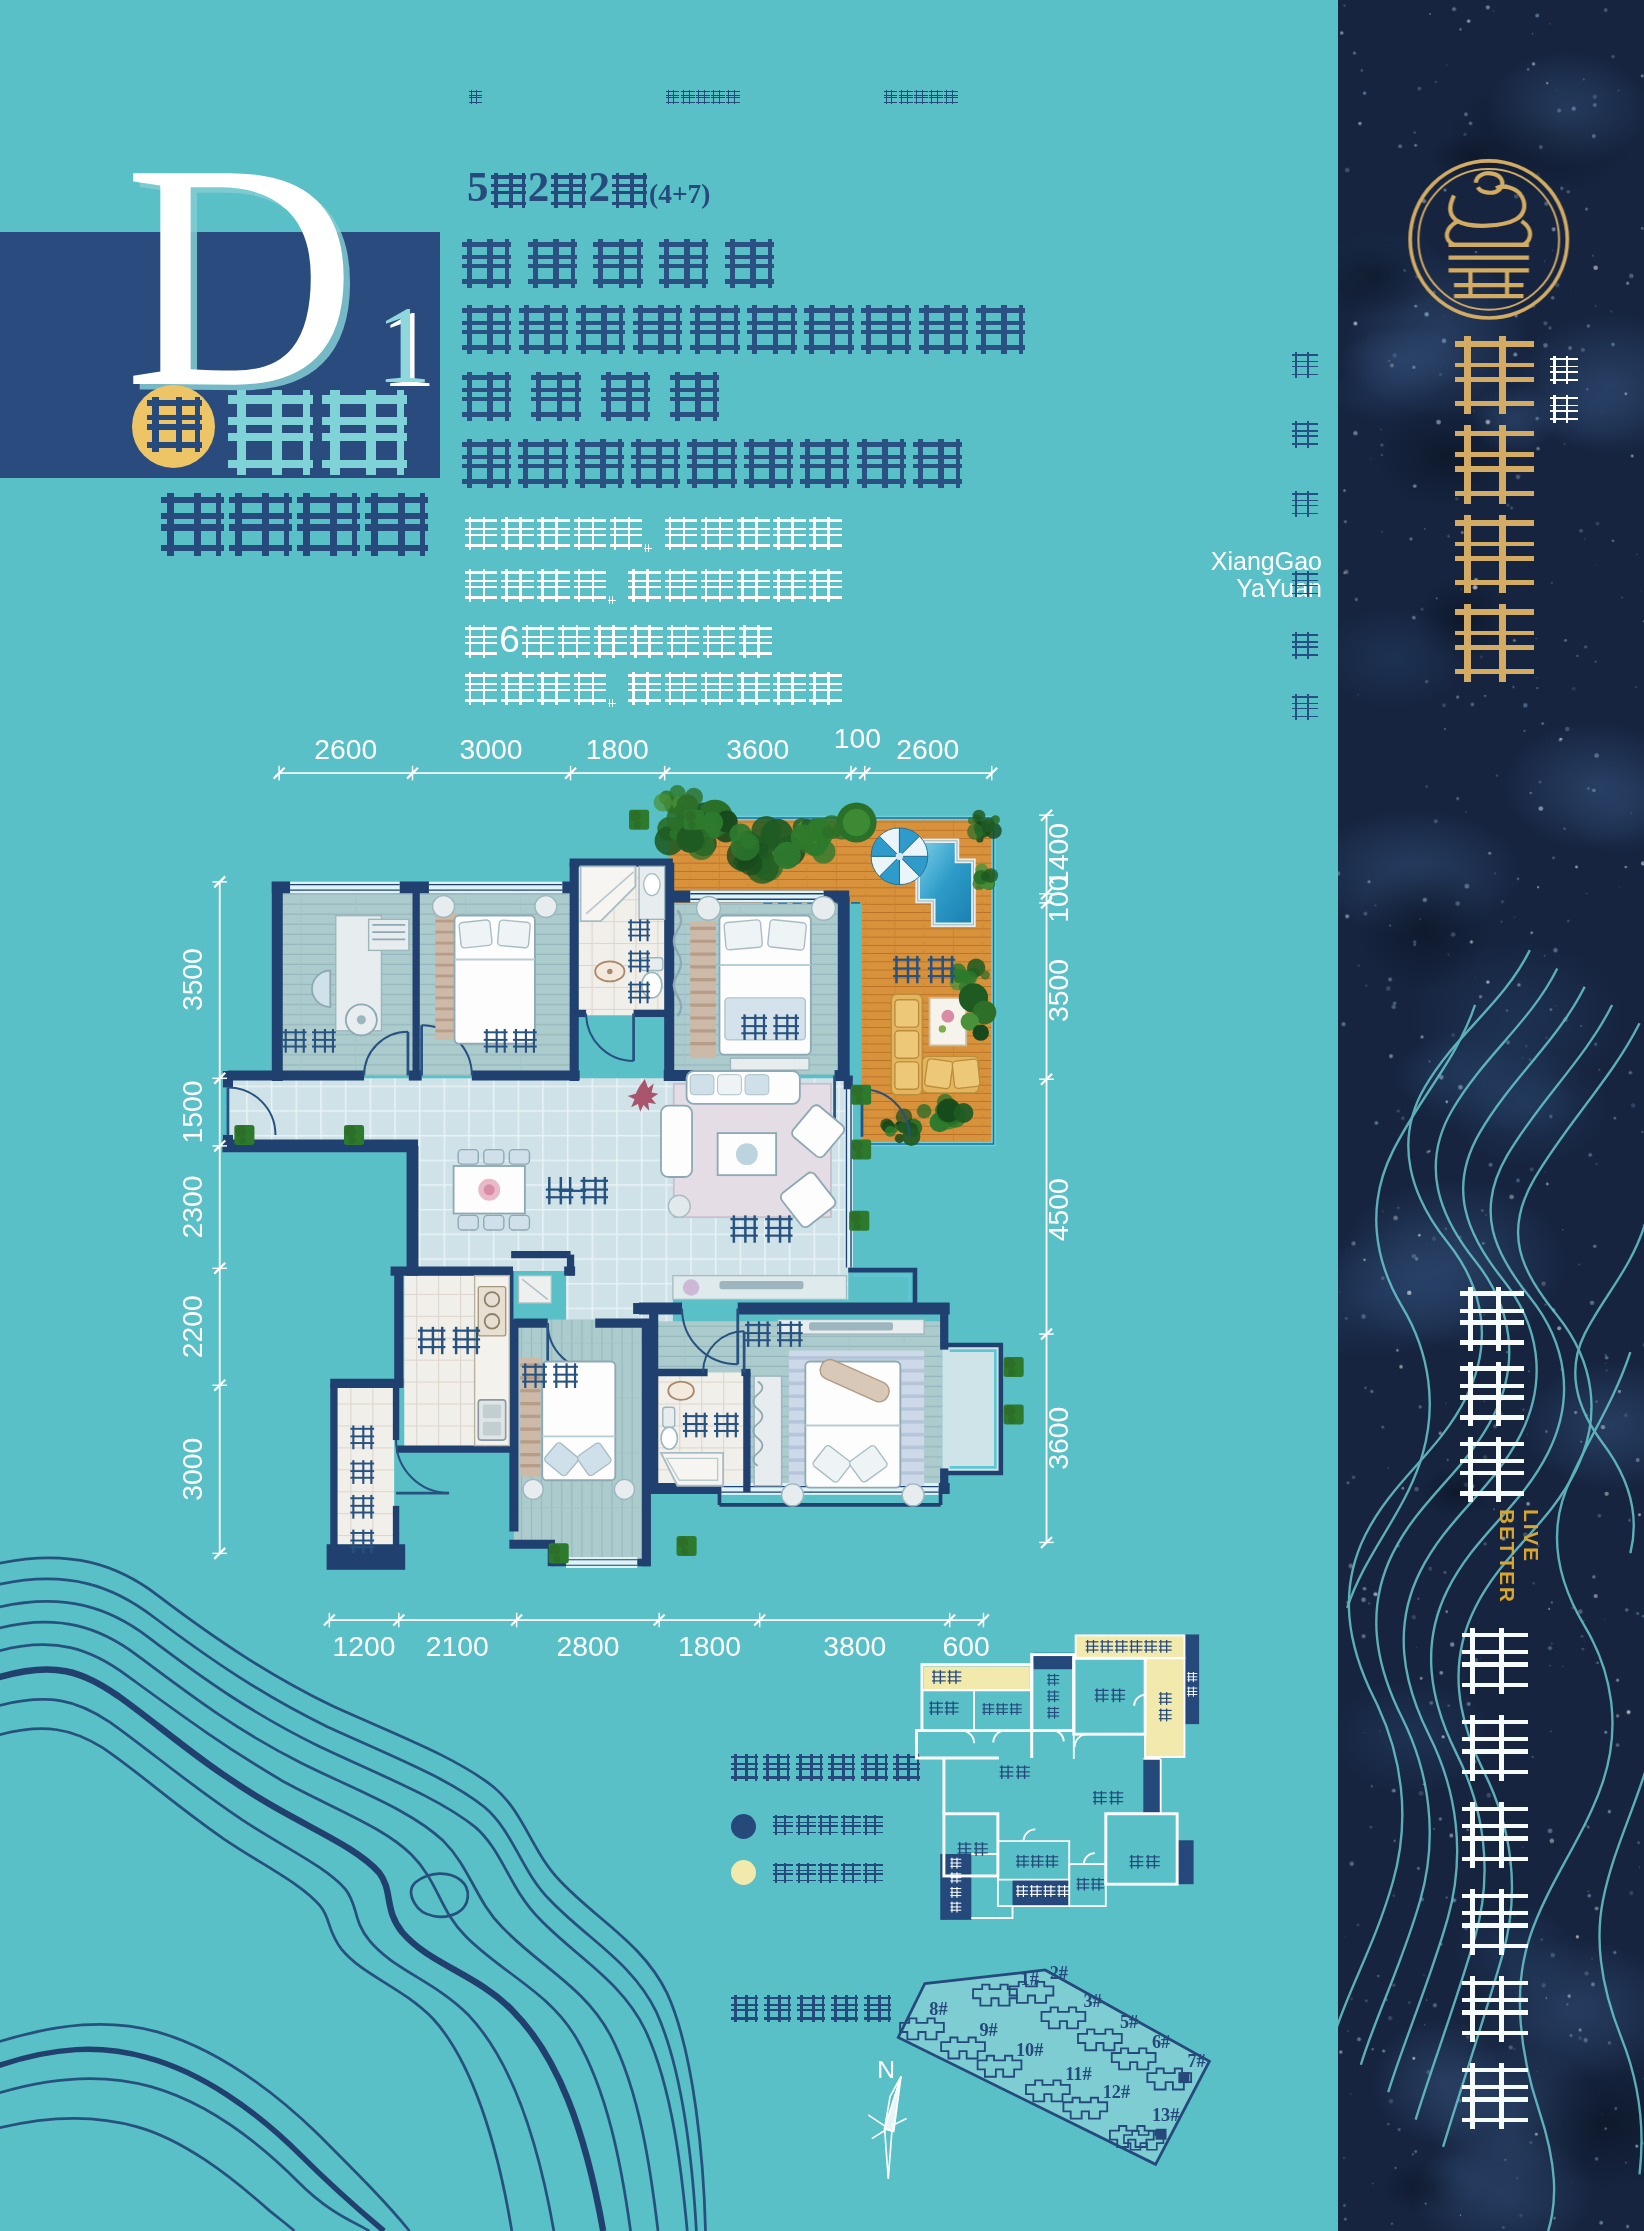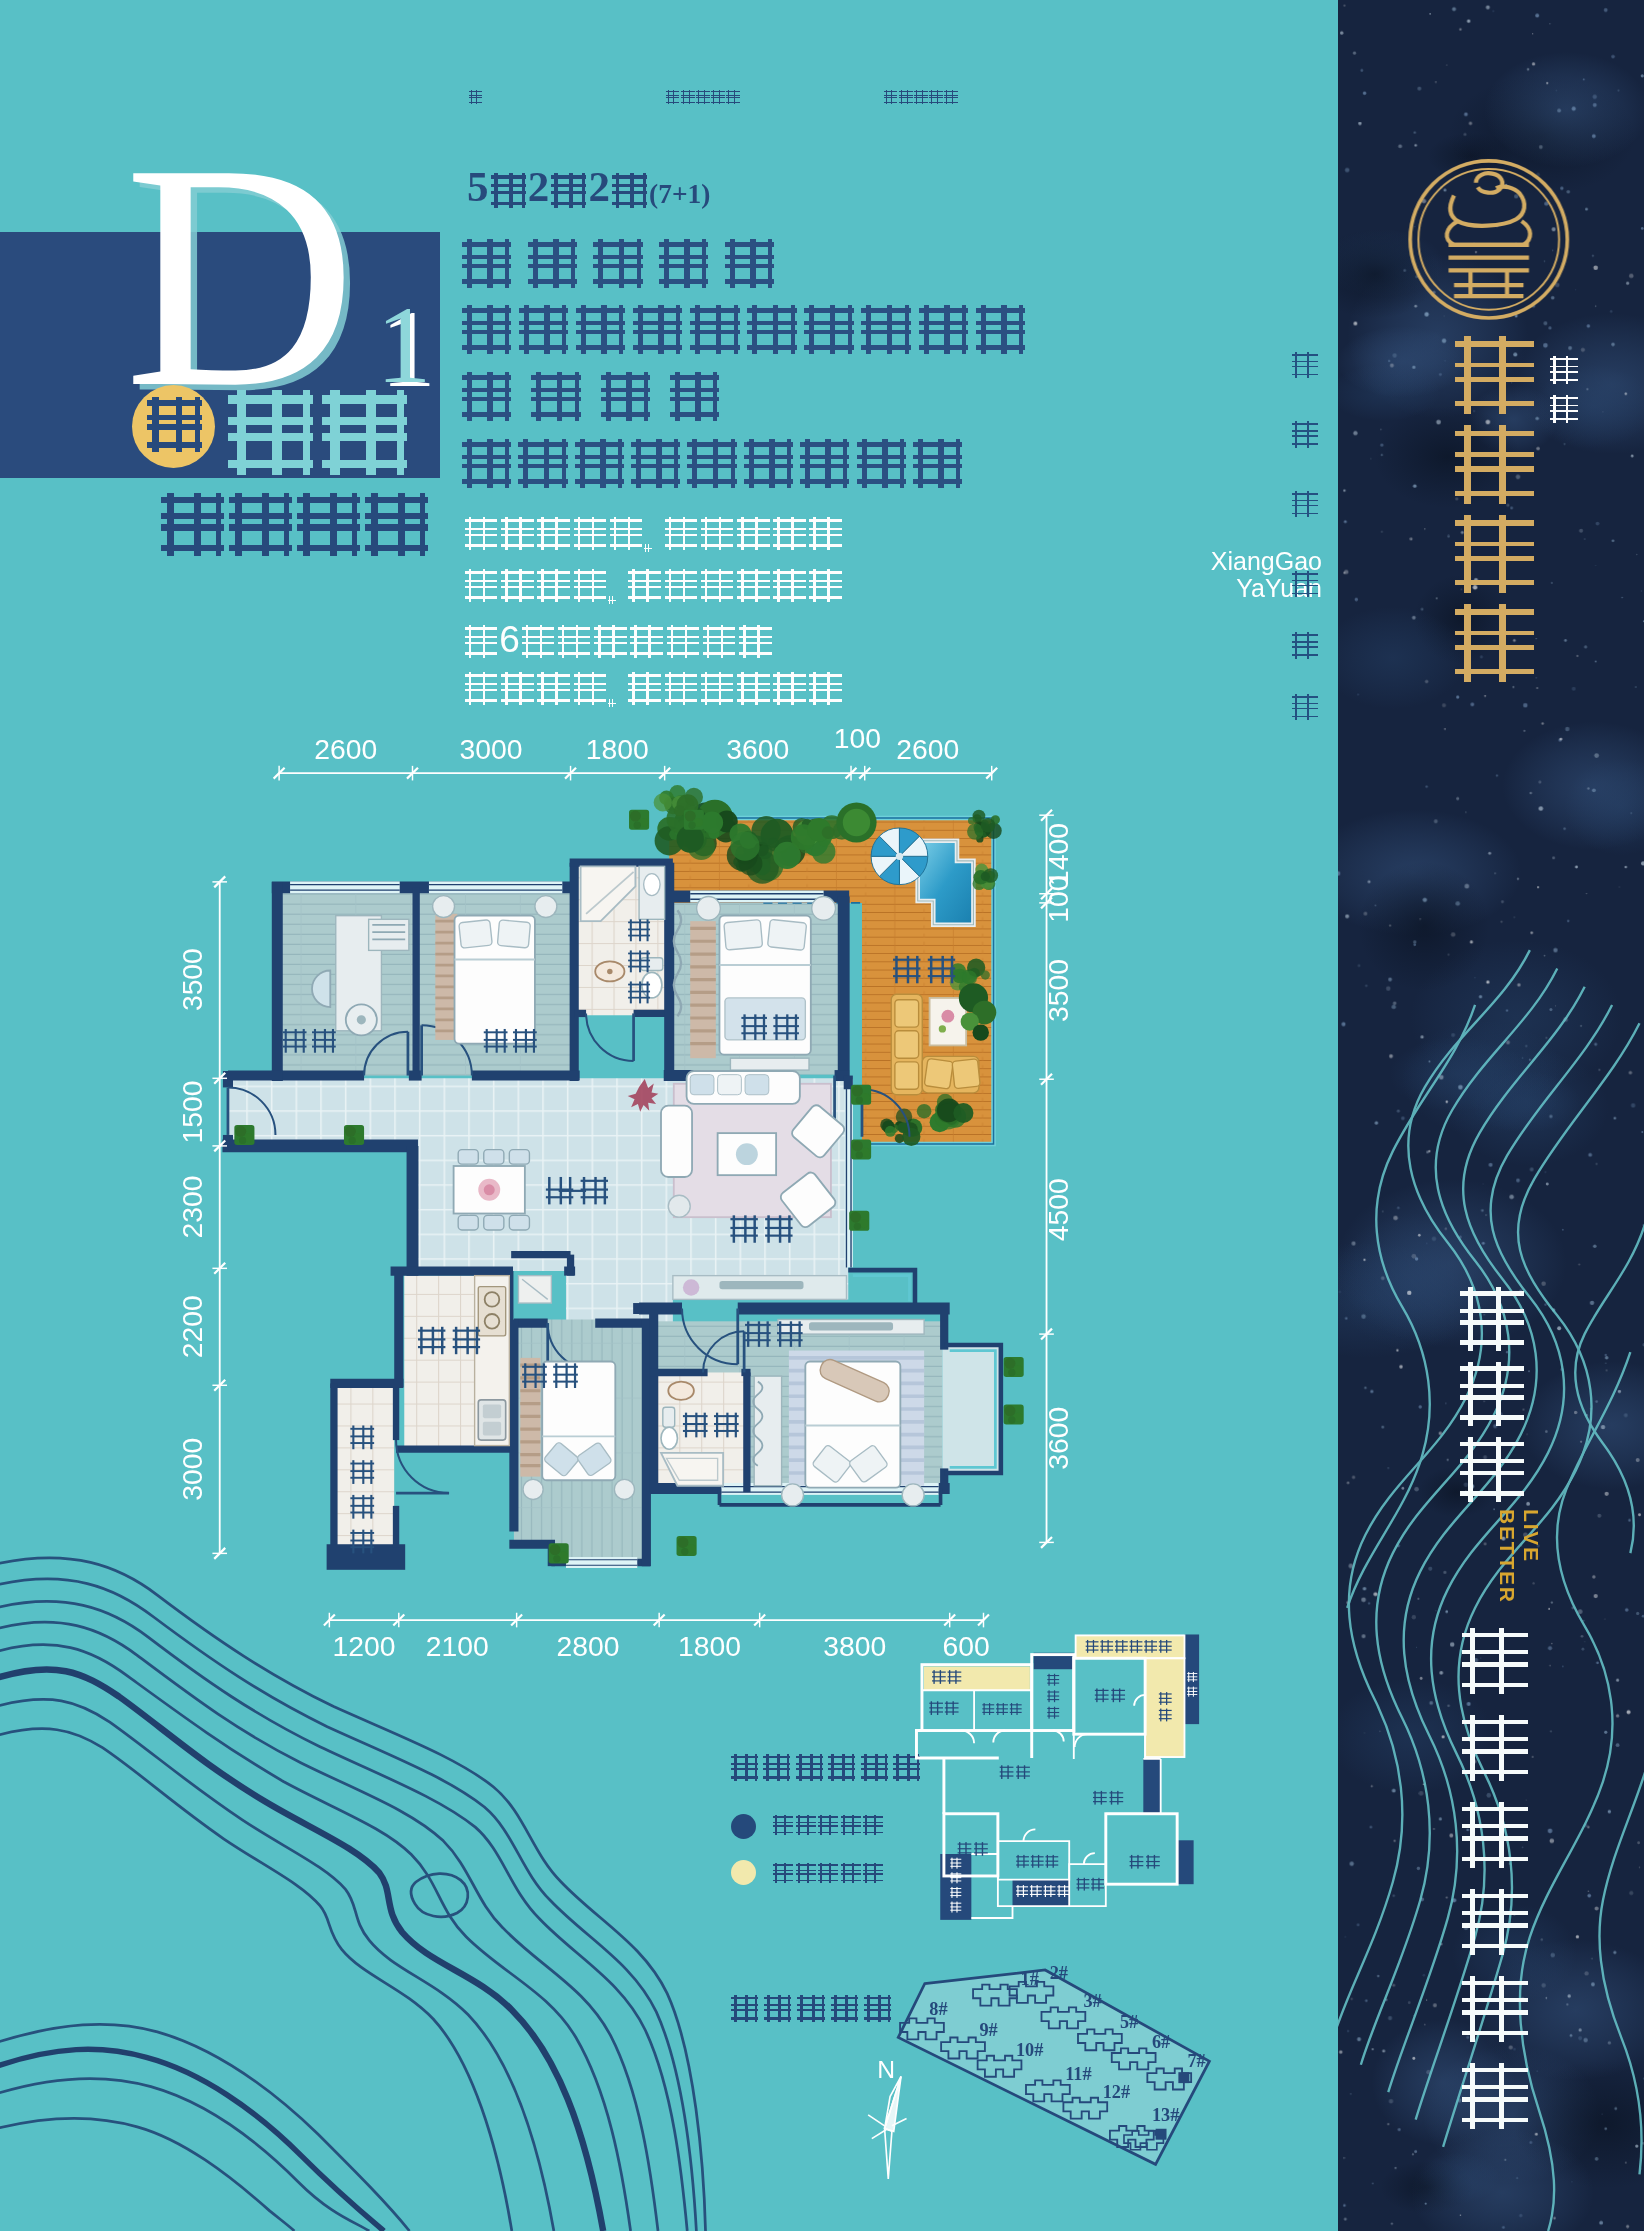--- a/index.html
+++ b/index.html
@@ -692,21 +692,21 @@
 
 <div class="abs" style="left:228px;top:386px;color:#7fd2d6;font-size:97px;"><span class="hzb" style="margin:0 8.2px 0 0"></span><span class="hzb" style="margin:0"></span></div>
 
 <div class="abs" style="left:161px;top:490px;color:#274a7c;font-size:72px;"><span class="hzb" style="margin:0 4.6px 0 0"></span><span class="hzb" style="margin:0 4.6px 0 0"></span><span class="hzb" style="margin:0 4.6px 0 0"></span><span class="hzb" style="margin:0"></span></div>
 
 <div class="abs" style="left:468px;top:90px;color:#274a7c;font-size:15.5px;font-weight:bold;"><span class="hz"></span></div>
 <div class="abs" style="left:665px;top:90px;color:#274a7c;font-size:15.5px;font-weight:bold;"><span class="hz"></span><span class="hz"></span><span class="hz"></span><span class="hz"></span><span class="hz"></span></div>
 <div class="abs" style="left:883px;top:90px;color:#274a7c;font-size:15.5px;font-weight:bold;"><span class="hz"></span><span class="hz"></span><span class="hz"></span><span class="hz"></span><span class="hz"></span></div>
 
 
-<div class="abs row" style="left:467px;top:165px;color:#274a7c;font-family:'Liberation Serif',serif;font-weight:bold;font-size:43px;line-height:1;">5<span class="hzb" style="font-size:40px"></span>2<span class="hzb" style="font-size:40px"></span>2<span class="hzb" style="font-size:40px"></span><span style="font-size:27.4px">(7+1)</span></div>
+<div class="abs row" style="left:467px;top:165px;color:#274a7c;font-family:'Liberation Serif',serif;font-weight:bold;font-size:43px;line-height:1;">5<span class="hzb" style="font-size:40px"></span>2<span class="hzb" style="font-size:40px"></span>2<span class="hzb" style="font-size:40px"></span><span style="font-size:27.4px">(4+7)</span></div>
 
 <div class="abs" style="left:462px;top:236px;color:#2b5082;font-size:56px;"><span class="hzb" style="margin:0 16.4px 0 0"></span><span class="hzb" style="margin:0 16.4px 0 0"></span><span class="hzb" style="margin:0 16.4px 0 0"></span><span class="hzb" style="margin:0 16.4px 0 0"></span><span class="hzb" style="margin:0 16.4px 0 0"></span></div>
 <div class="abs" style="left:462px;top:302px;color:#2b5082;font-size:56px;"><span class="hzb" style="margin:0 7.8px 0 0"></span><span class="hzb" style="margin:0 7.8px 0 0"></span><span class="hzb" style="margin:0 7.8px 0 0"></span><span class="hzb" style="margin:0 7.8px 0 0"></span><span class="hzb" style="margin:0 7.8px 0 0"></span><span class="hzb" style="margin:0 7.8px 0 0"></span><span class="hzb" style="margin:0 7.8px 0 0"></span><span class="hzb" style="margin:0 7.8px 0 0"></span><span class="hzb" style="margin:0 7.8px 0 0"></span><span class="hzb" style="margin:0 7.8px 0 0"></span></div>
 <div class="abs" style="left:462px;top:369px;color:#2b5082;font-size:56px;"><span class="hzb" style="margin:0 20px 0 0"></span><span class="hzb" style="margin:0 20px 0 0"></span><span class="hzb" style="margin:0 20px 0 0"></span><span class="hzb" style="margin:0 20px 0 0"></span></div>
 <div class="abs" style="left:462px;top:436px;color:#2b5082;font-size:56px;"><span class="hzb" style="margin:0 7.1px 0 0"></span><span class="hzb" style="margin:0 7.1px 0 0"></span><span class="hzb" style="margin:0 7.1px 0 0"></span><span class="hzb" style="margin:0 7.1px 0 0"></span><span class="hzb" style="margin:0 7.1px 0 0"></span><span class="hzb" style="margin:0 7.1px 0 0"></span><span class="hzb" style="margin:0 7.1px 0 0"></span><span class="hzb" style="margin:0 7.1px 0 0"></span><span class="hzb" style="margin:0 7.1px 0 0"></span></div>
 
 <div class="abs" style="left:463px;top:517px;color:#fefefe;font-size:37px;"><span class="hz"></span><span class="hz"></span><span class="hz"></span><span class="hz"></span><span class="hz"></span><span style="display:inline-block;width:.5em"><span class="hz" style="width:.22em;height:.22em;margin:0;vertical-align:-0.05em"></span></span><span class="hz"></span><span class="hz"></span><span class="hz"></span><span class="hz"></span><span class="hz"></span></div>
 <div class="abs" style="left:463px;top:569px;color:#fefefe;font-size:37px;"><span class="hz"></span><span class="hz"></span><span class="hz"></span><span class="hz"></span><span style="display:inline-block;width:.5em"><span class="hz" style="width:.22em;height:.22em;margin:0;vertical-align:-0.05em"></span></span><span class="hz"></span><span class="hz"></span><span class="hz"></span><span class="hz"></span><span class="hz"></span><span class="hz"></span></div>
 <div class="abs row" style="left:463px;top:621px;color:#fefefe;font-size:37px;">
       <span class="hz"></span>

